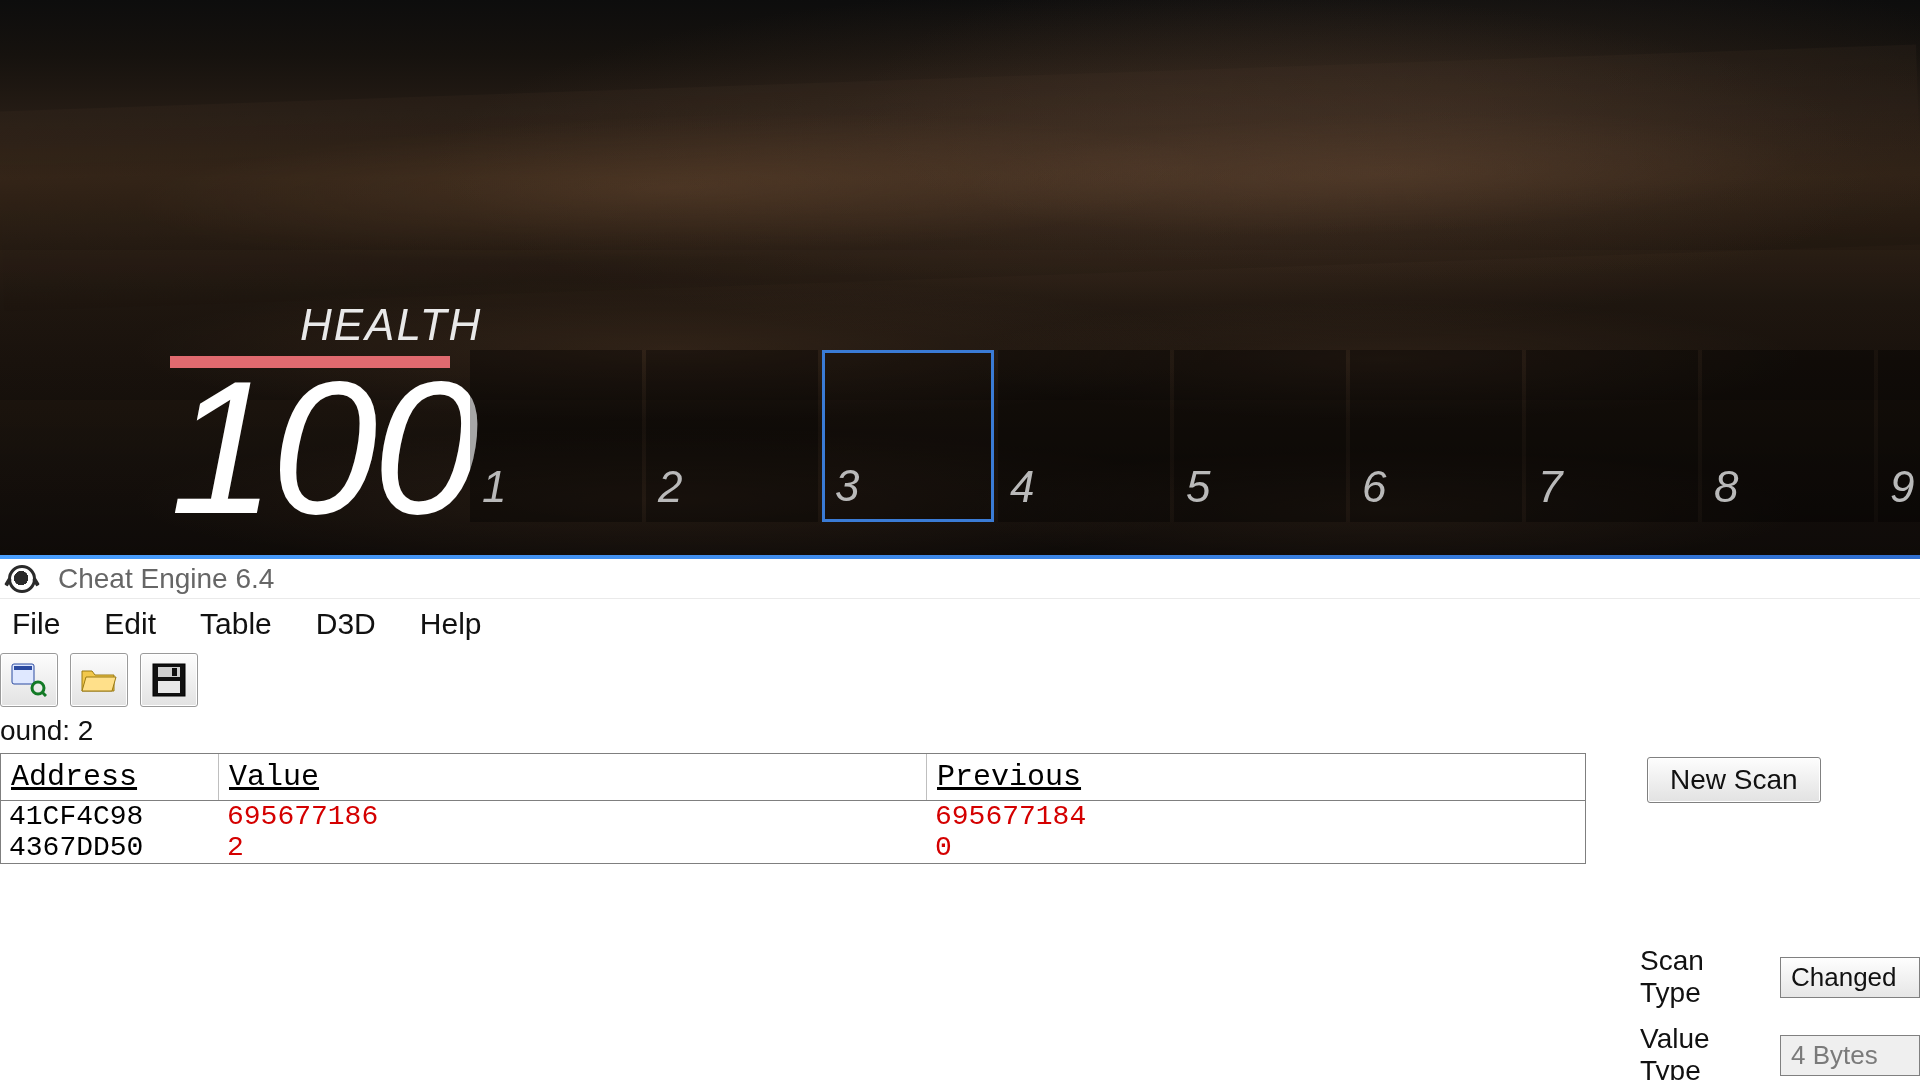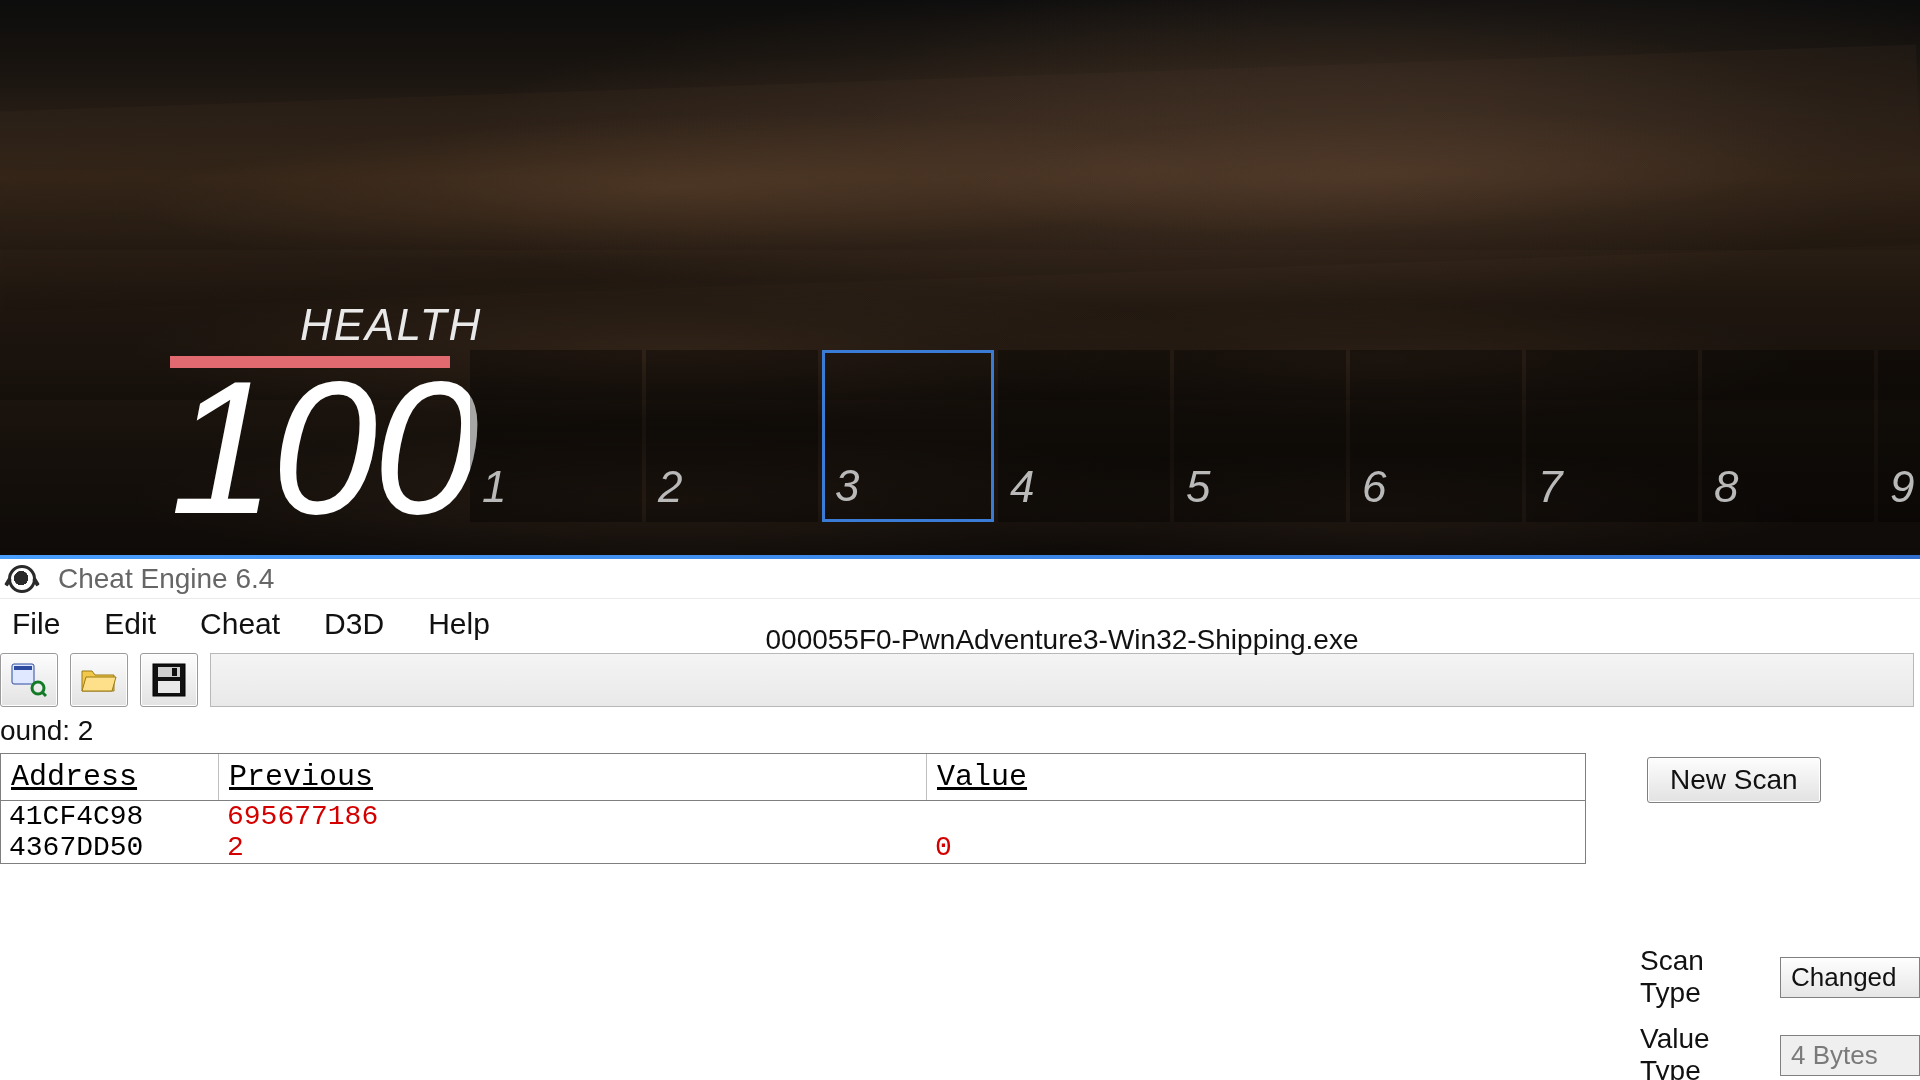--- a/index.html
+++ b/index.html
@@ -211,21 +211,21 @@
 <div class="cewin">
 
   <div class="titlebar">
     <span class="ce-logo"></span>
     <span>Cheat Engine 6.4</span>
   </div>
 
   <div class="menubar">
     <span class="mi">File</span>
     <span class="mi">Edit</span>
-    <span class="mi">Cheat</span>
+    <span class="mi">Table</span>
     <span class="mi">D3D</span>
     <span class="mi">Help</span>
   </div>
 
   <div class="toolbar-row">
     <div class="tbtn" title="process">
       <svg class="icon" width="36" height="34" viewBox="0 0 36 34">
         <rect x="1" y="1" width="22" height="20" rx="2" fill="#dfe8ff" stroke="#2b4aa0"></rect>
         <rect x="3" y="3" width="18" height="4" fill="#2b4aa0"></rect>
         <circle cx="27" cy="25" r="6" fill="none" stroke="#137a26" stroke-width="3"></circle>
@@ -240,38 +240,36 @@
     </div>
     <div class="tbtn" title="save">
       <svg class="icon" width="34" height="34" viewBox="0 0 34 34">
         <rect x="1" y="1" width="32" height="32" fill="#111" stroke="#000"></rect>
         <rect x="6" y="4" width="22" height="10" fill="#cfcfcf"></rect>
         <rect x="20" y="5" width="5" height="8" fill="#111"></rect>
         <rect x="6" y="18" width="22" height="12" fill="#e8e8e8"></rect>
       </svg>
     </div>
 
-    <div class="process-box">
-      <span class="process-label">000055F0-PwnAdventure3-Win32-Shipping.exe</span>
-    </div>
   </div>
 
   <div class="found">ound: 2</div>
 
   <div class="resultwrap">
     <div class="results">
       <div class="hdr">
         <div>Address</div>
+        <div>Value</div>
         <div>Previous</div>
-        <div>Value</div>
       </div>
       <div id="result-rows">
           <div class="row">
             <div class="addr">41CF4C98</div>
             <div class="val-changed">695677186</div>
+            <div class="val-changed">695677184</div>
           </div>
           <div class="row">
             <div class="addr">4367DD50</div>
             <div class="val-changed">2</div>
             <div class="val-changed">0</div>
           </div>
         </div>
     </div>
 
     <div class="rightcol">

